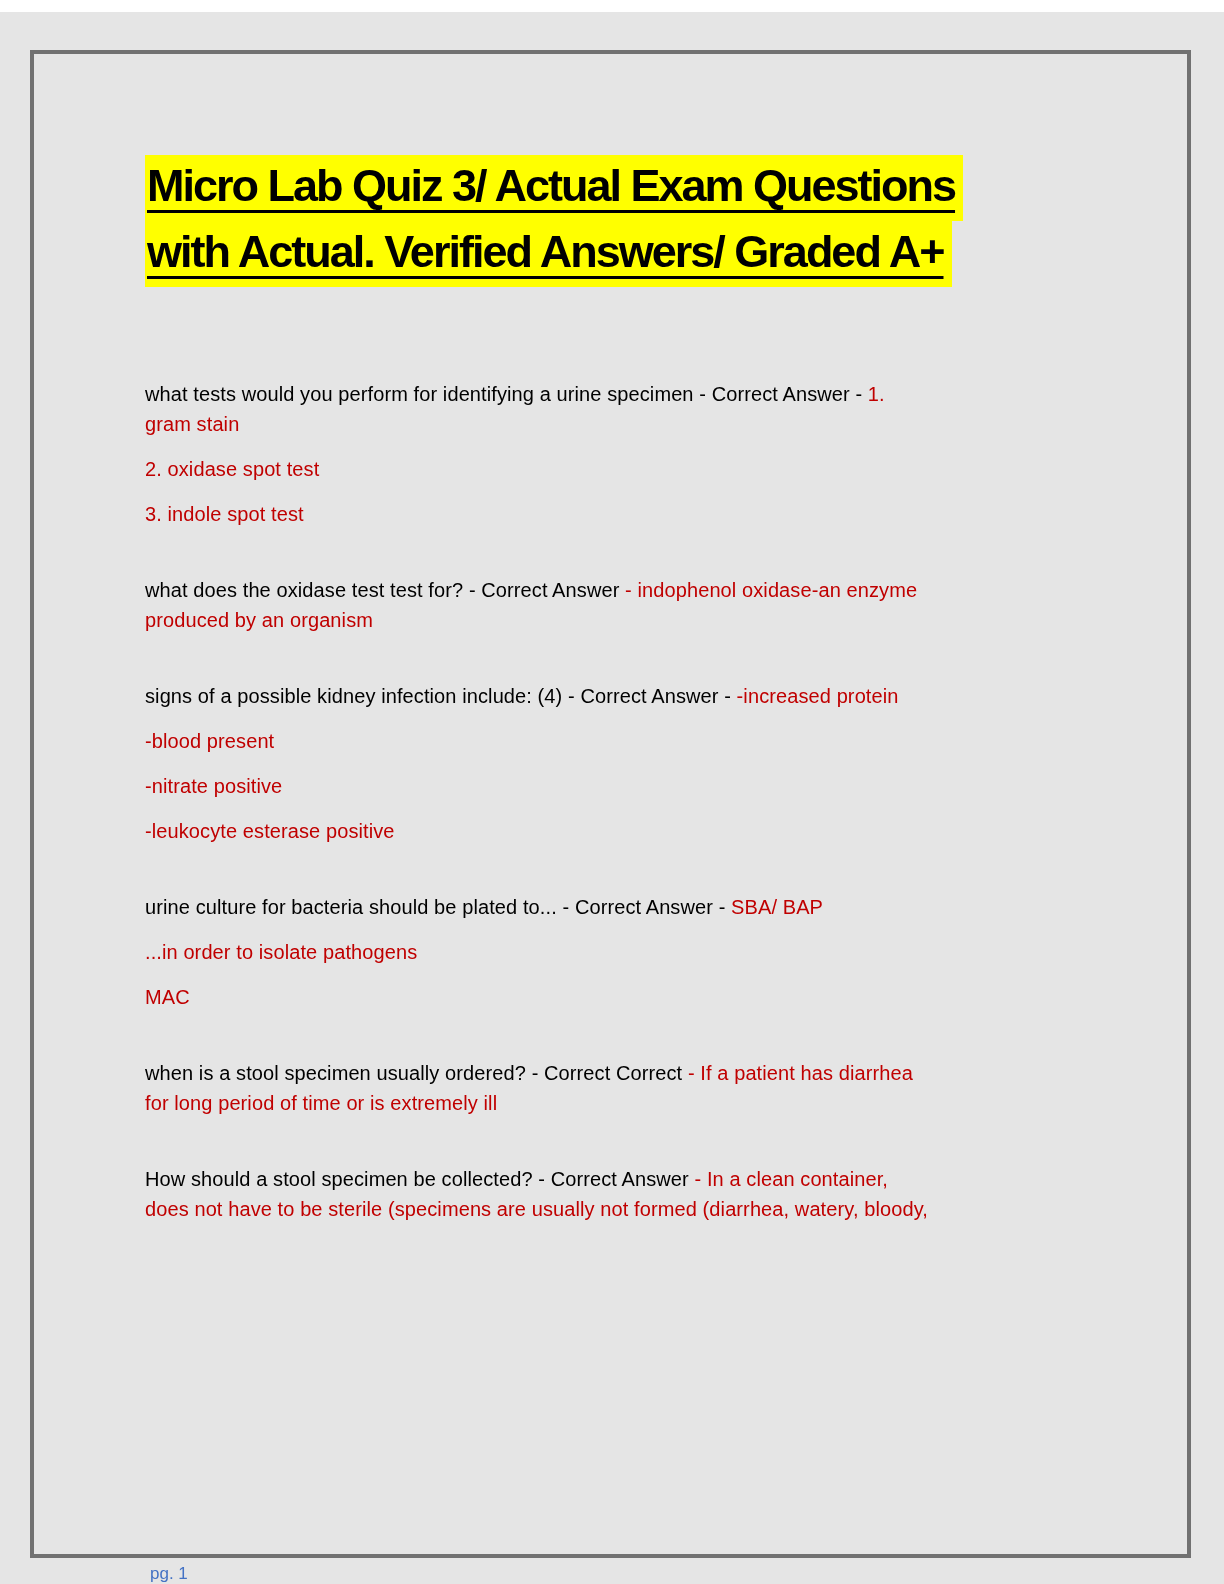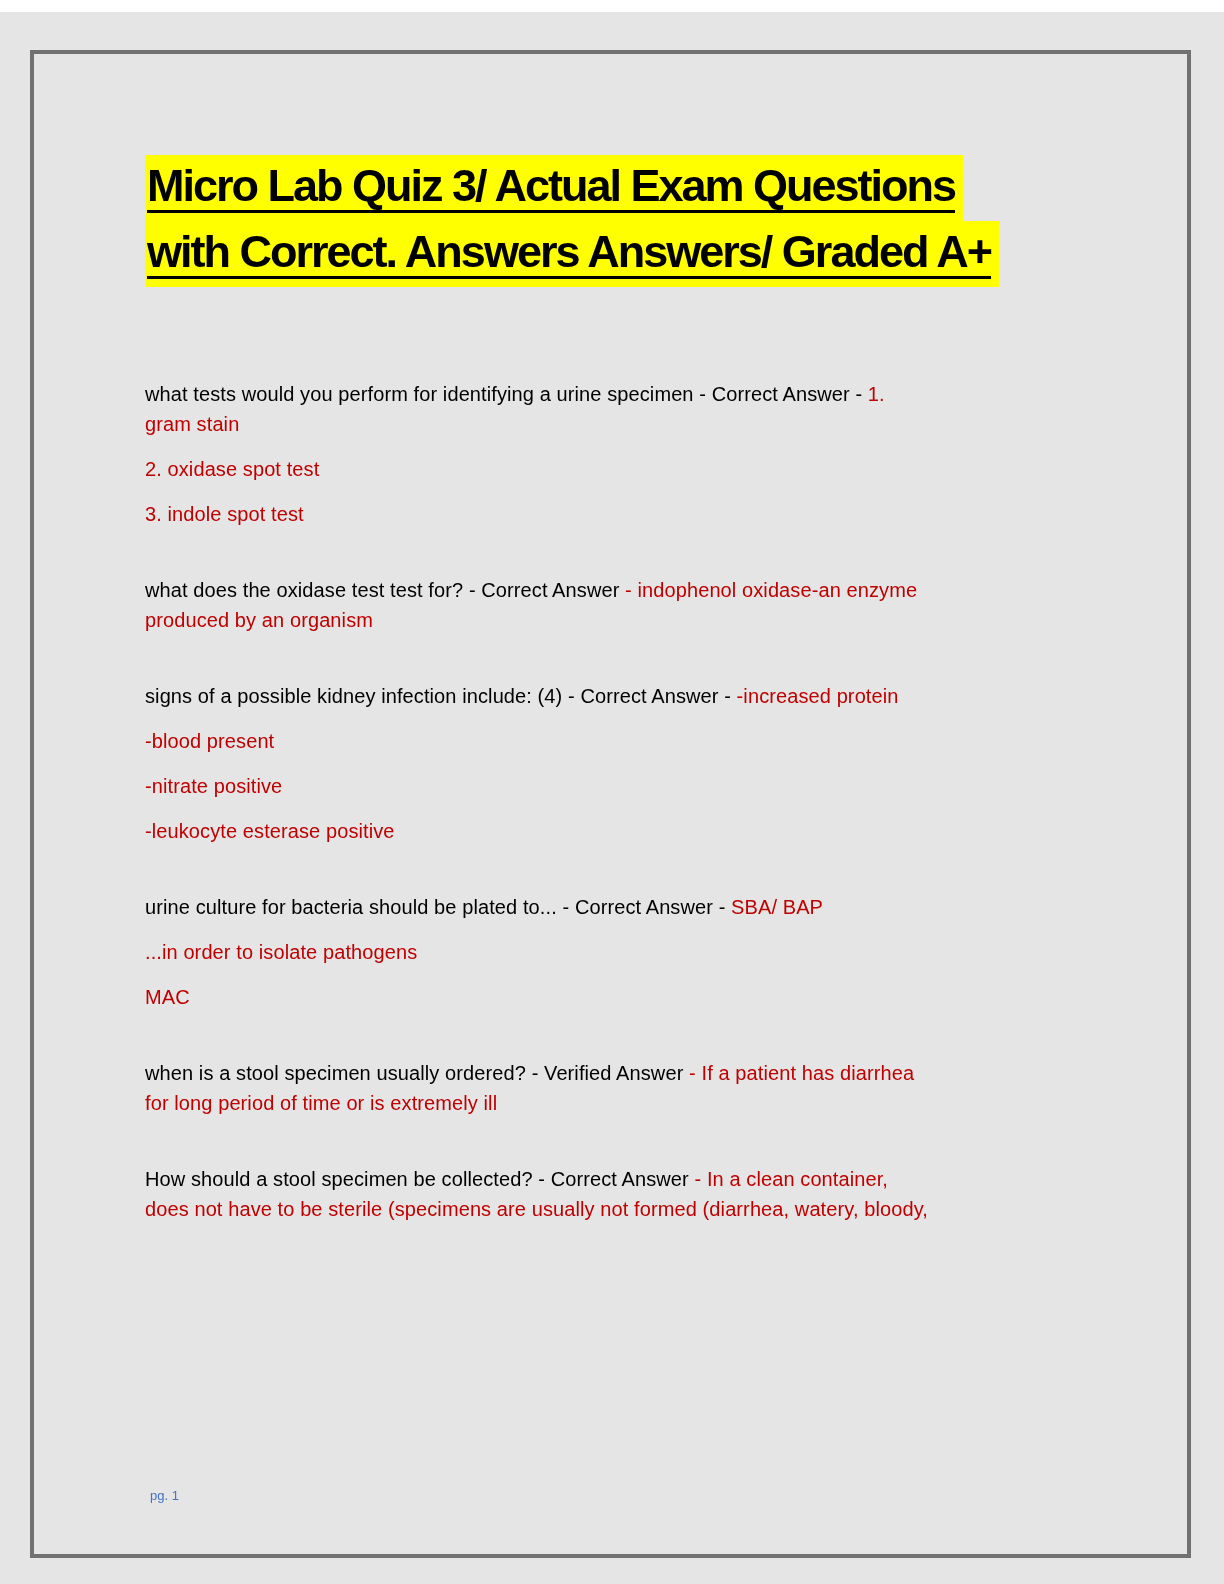--- a/index.html
+++ b/index.html
@@ -46,35 +46,35 @@
   .line{
     font-size:20px;
     line-height:30px;
     white-space:nowrap;
     letter-spacing:0.1px;
   }
   .black{color:var(--question-black,#000000);}
   .red{color:var(--answer-red,#C00000);}
   .footer-pagenum{
     position:absolute;
-    left:150px;top:1476px;
-    font-size:13px;
+    left:150px;top:1552px;
+    font-size:17px;
     color:var(--footer-blue,#4472C4);
     text-align:center;
   }
 </style>
 </head>
 <body>
 
 <div class="canvas">
   <div class="page-border"></div>
   <div class="content">
     <div class="doc-title">
         <div class="title-line-wrap"><span class="title-line">Micro Lab Quiz 3/ Actual Exam Questions</span></div>
-        <div class="title-line-wrap"><span class="title-line">with Correct. Answers Answers/ Graded A+</span></div>
+        <div class="title-line-wrap"><span class="title-line">with Actual. Verified Answers/ Graded A+</span></div>
       </div>
     <div>
         <div class="qa-block">
           <div class="para">
             <div class="line"><span class="black">what tests would you perform for identifying a urine specimen - Correct Answer - </span><span class="red">1.</span></div>
             <div class="line"><span class="red">gram stain</span></div>
           </div>
           <div class="para">
             <div class="line"><span class="red">2. oxidase spot test</span></div>
           </div>
@@ -108,21 +108,21 @@
           </div>
           <div class="para">
             <div class="line"><span class="red">...in order to isolate pathogens</span></div>
           </div>
           <div class="para">
             <div class="line"><span class="red">MAC</span></div>
           </div>
         </div>
         <div class="qa-block">
           <div class="para">
-            <div class="line"><span class="black">when is a stool specimen usually ordered? - Verified Answer </span><span class="red">- If a patient has diarrhea</span></div>
+            <div class="line"><span class="black">when is a stool specimen usually ordered? - Correct Correct </span><span class="red">- If a patient has diarrhea</span></div>
             <div class="line"><span class="red">for long period of time or is extremely ill</span></div>
           </div>
         </div>
         <div class="qa-block">
           <div class="para">
             <div class="line"><span class="black">How should a stool specimen be collected? - Correct Answer </span><span class="red">- In a clean container,</span></div>
             <div class="line"><span class="red">does not have to be sterile (specimens are usually not formed (diarrhea, watery, bloody,</span></div>
           </div>
         </div>
       </div>

